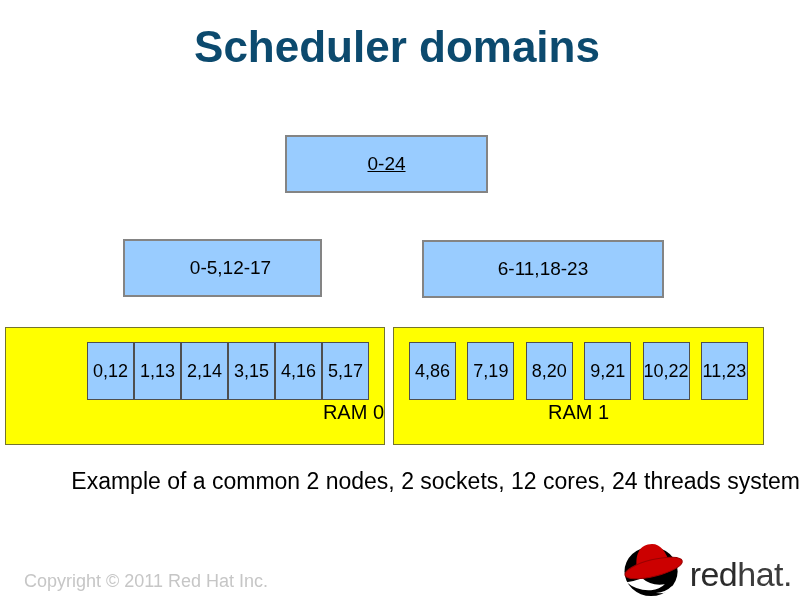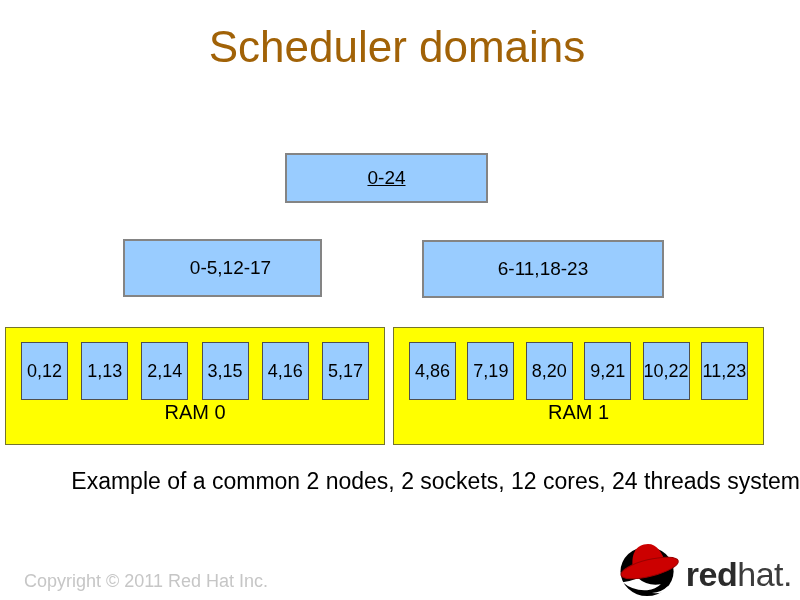--- a/index.html
+++ b/index.html
@@ -10,49 +10,49 @@
     position: relative;
     overflow: hidden;
   }
   .slide { position: absolute; inset: 0; background: #ffffff; }
 
   .title {
     position: absolute;
     top: 22px; left: 0; right: 6px;
     text-align: center;
     font-size: 44px;
-    font-weight: normal;
-    color: #a16207;
+    font-weight: bold;
+    color: #0c4a6e;
     letter-spacing: 0px;
   }
 
   .box {
     position: absolute;
     background: #99ccff;
     border: 2px solid #848484;
     display: flex;
     align-items: center;
     justify-content: center;
     font-size: 19px;
     color: #000000;
   }
-  .box-root   { left: 285px; top: 153px; width: 203px; height: 50px; text-decoration: underline; }
+  .box-root   { left: 285px; top: 135px; width: 203px; height: 58px; text-decoration: underline; }
   .box-sock0  { left: 123px; top: 239px; width: 199px; height: 58px; padding-left: 16px; }
   .box-sock1  { left: 422px; top: 240px; width: 242px; height: 58px; }
 
   .node {
     position: absolute;
     top: 327px;
     height: 118px;
     background: #ffff00;
     border: 1.5px solid #74742e;
     display: flex;
     flex-direction: column;
   }
-  .node-0 { left: 5px;   width: 380px; }
+  .node-0 { left: 5px;   width: 380px; align-items: flex-end; }
   .node-1 { left: 393px; width: 371px; }
 
   .cores {
     display: flex;
     justify-content: space-between;
     padding: 14px 15px 0 15px;
   }
   .core {
     width: 47px;
     height: 58px;
@@ -98,21 +98,21 @@
   }
   .logo-hat { width: 68px; height: 57px; display: block; }
   .logo-text {
     font-size: 34px;
     line-height: 1;
     padding-bottom: 7px;
     margin-left: 2px;
     letter-spacing: -0.5px;
     white-space: nowrap;
   }
-  .logo-text .w-red { font-weight: bold; color: #2b2b2b; }
+  .logo-text .w-red { font-weight: normal; color: #2b2b2b; }
   .logo-text .w-hat { font-weight: normal; color: #3c3c3c; }
   .logo-text .w-dot { font-weight: normal; color: #3c3c3c; }
 </style>
 </head>
 <body>
 
 <div class="slide">
 
   <h1 class="title">Scheduler domains</h1>
 

